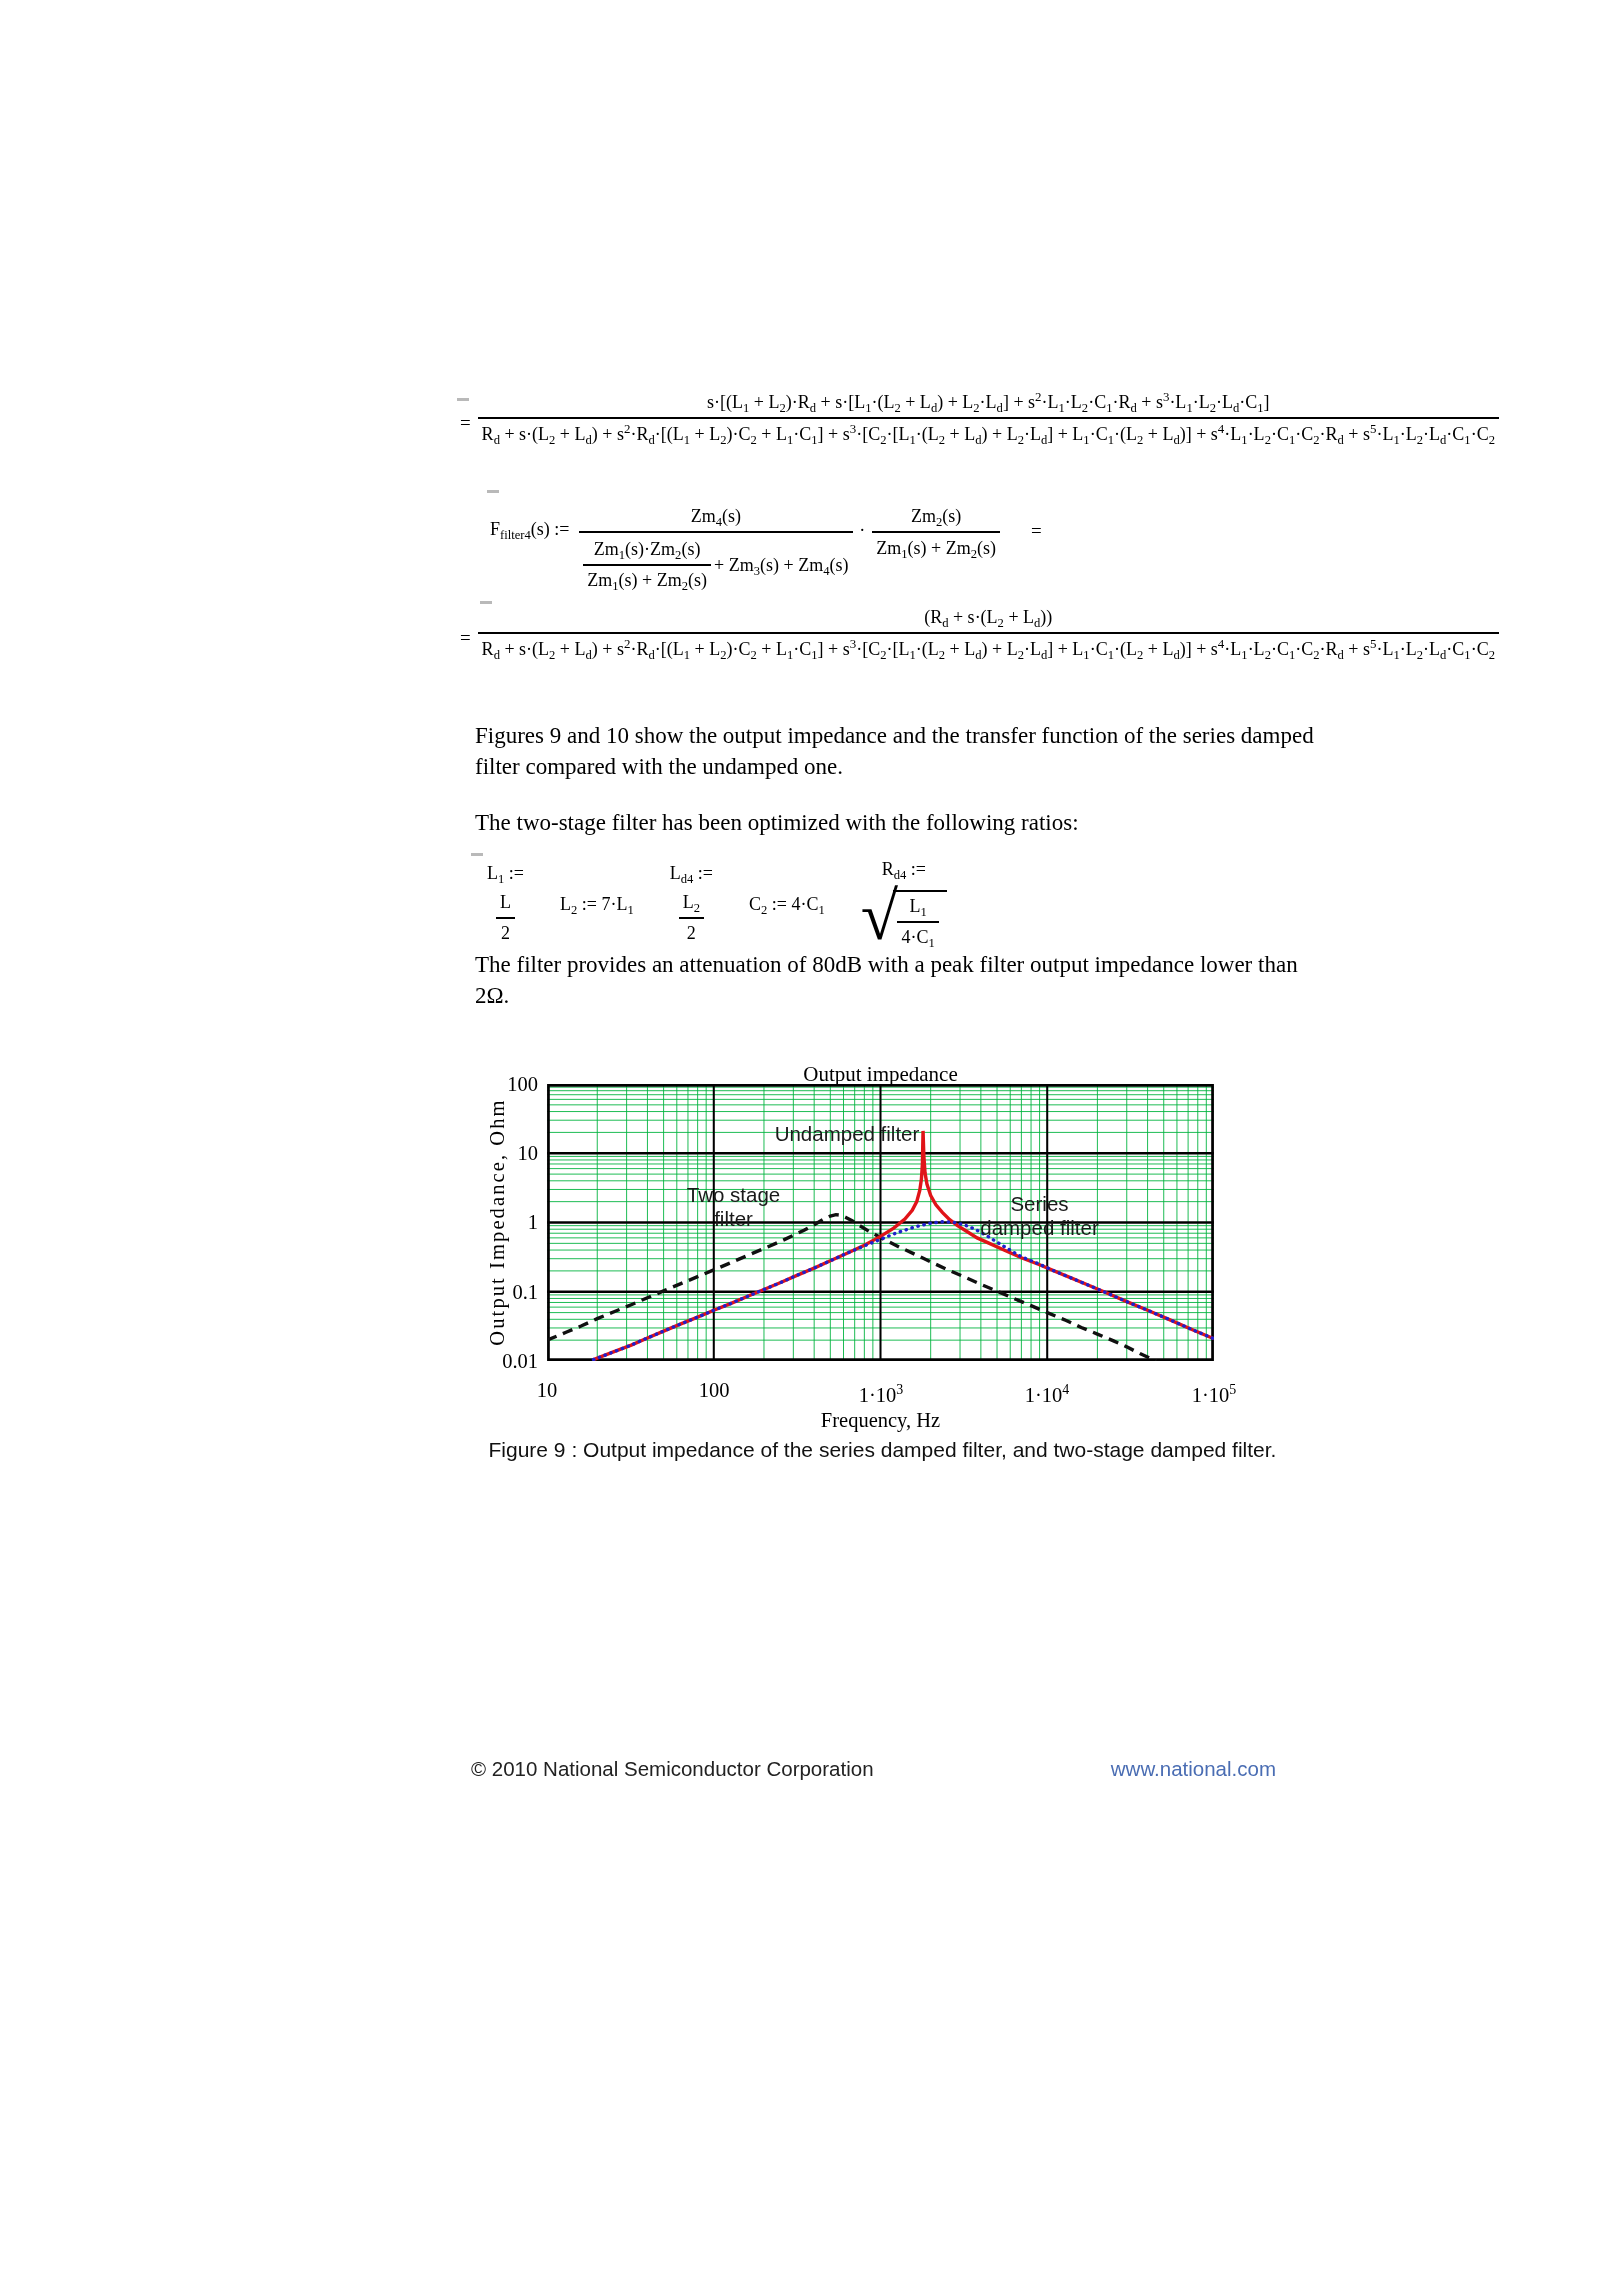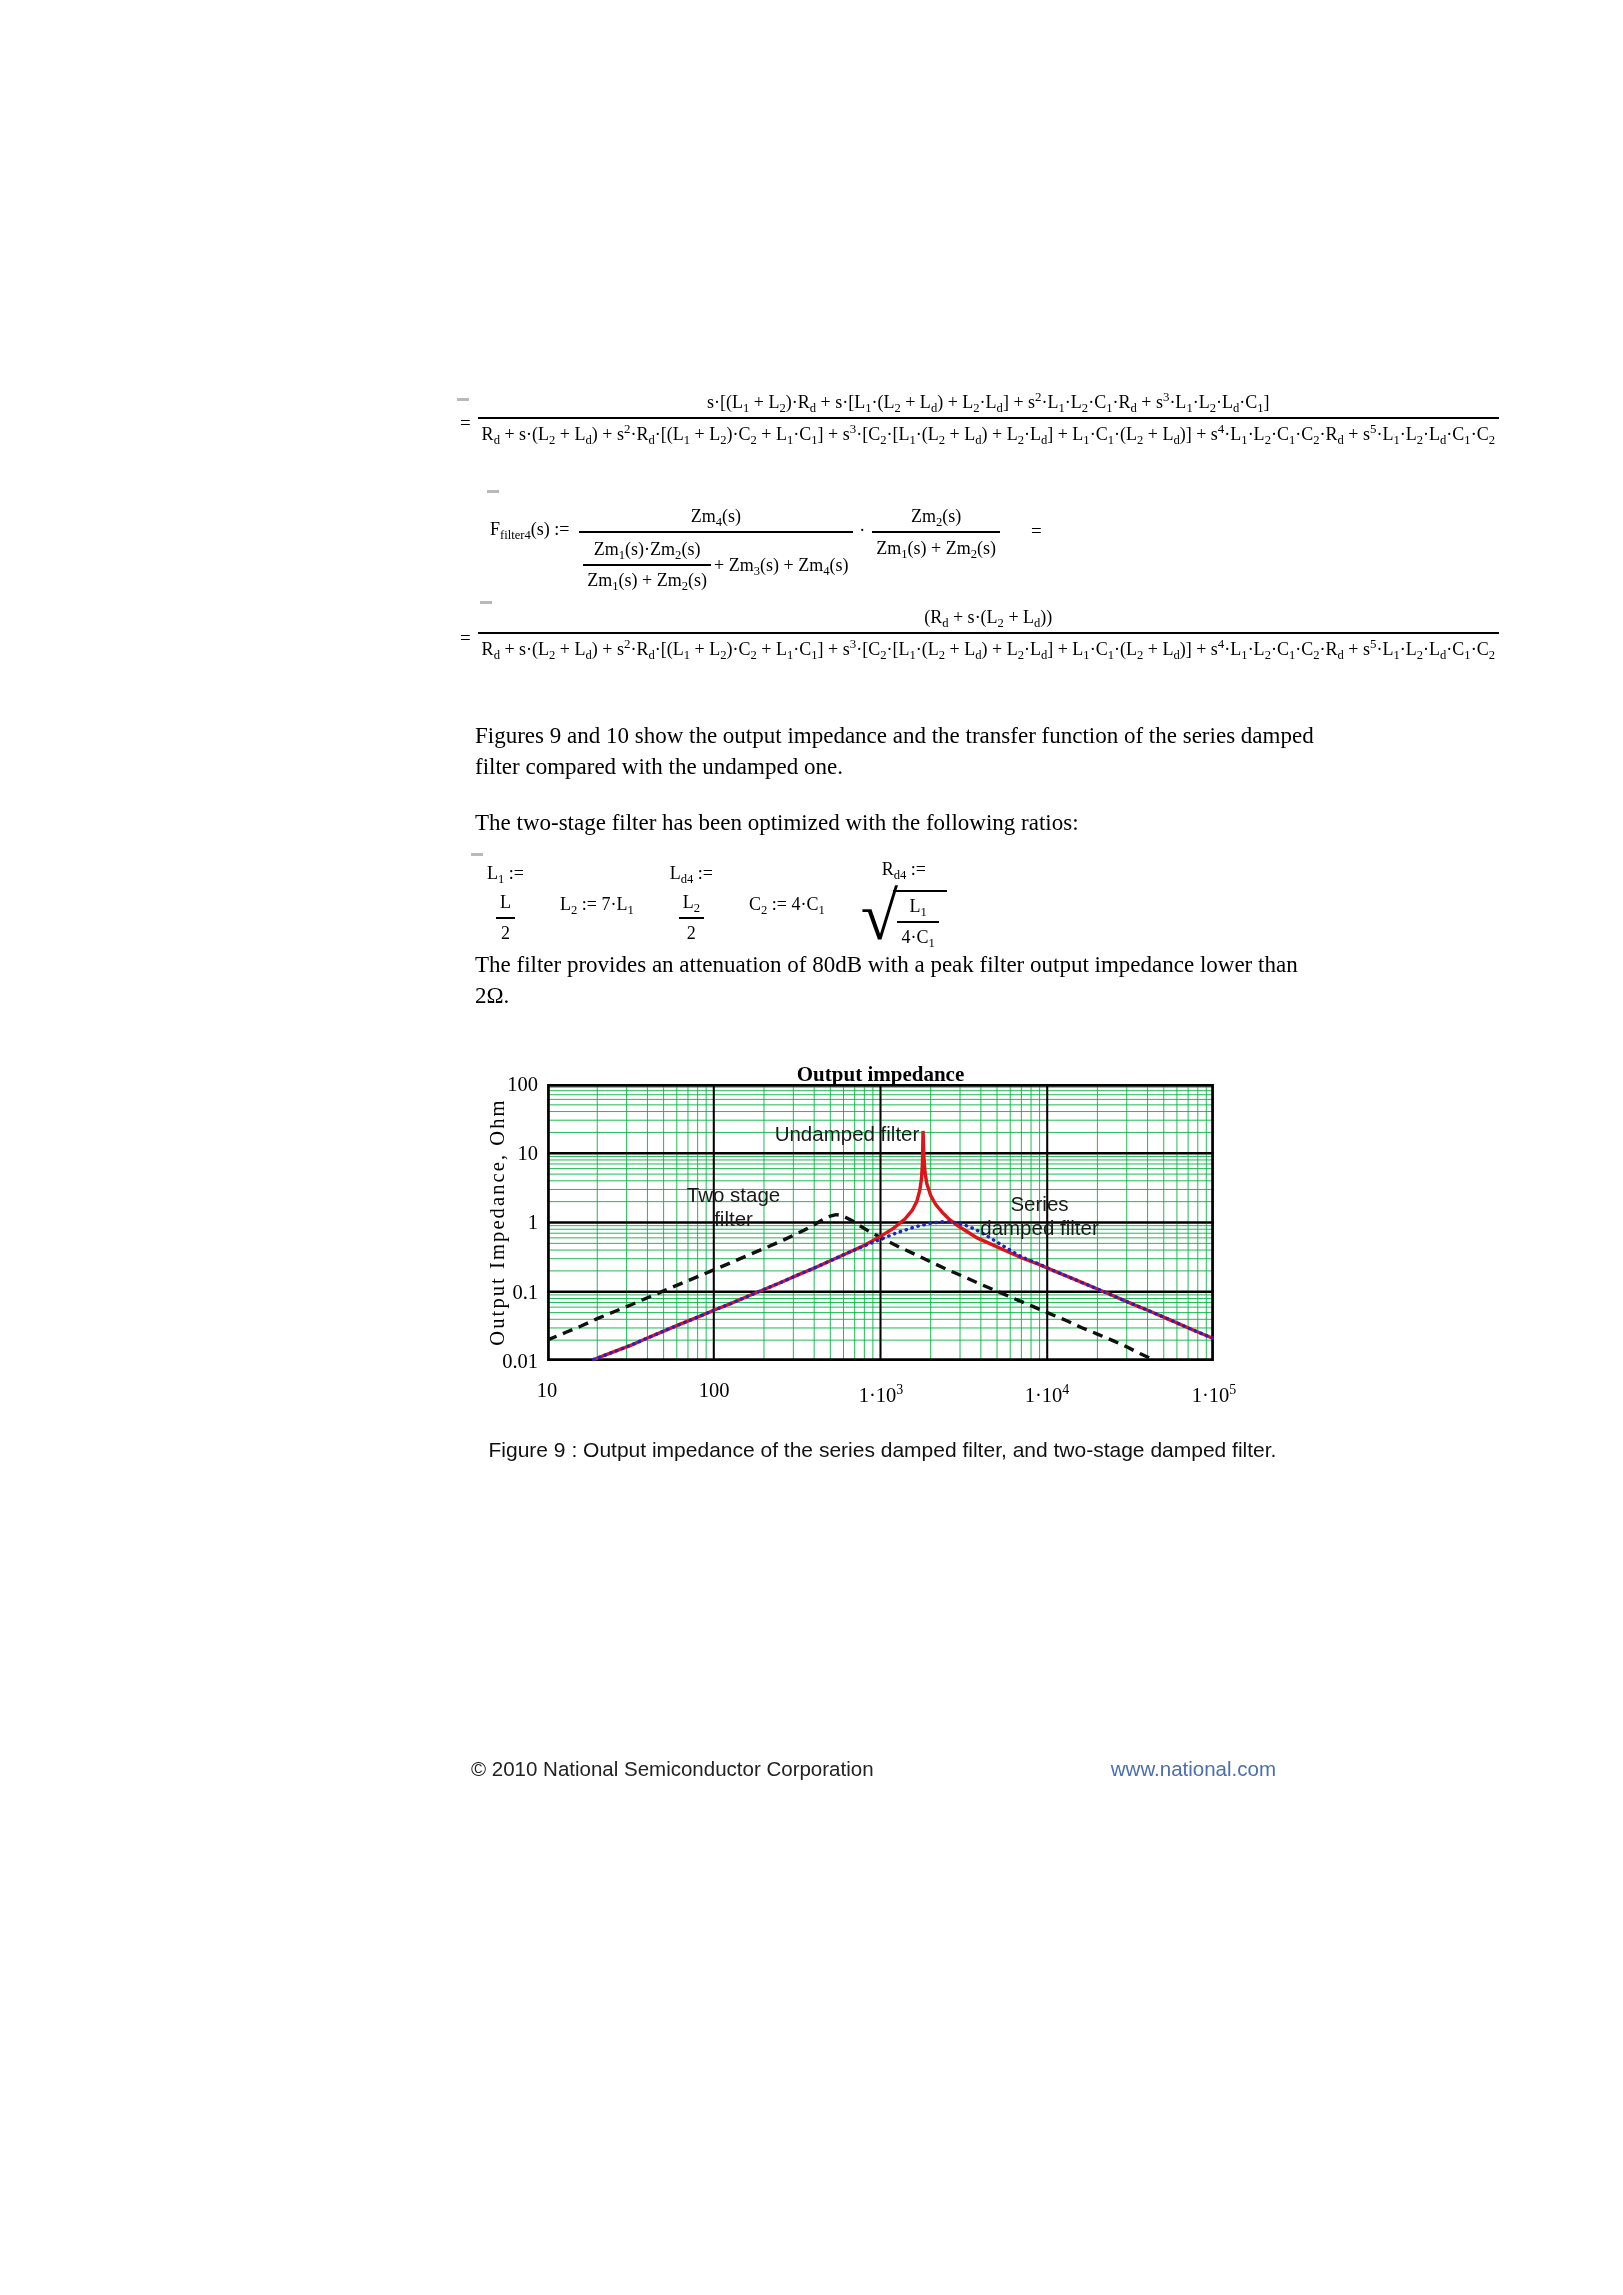--- a/index.html
+++ b/index.html
@@ -37,21 +37,21 @@
   .mark { position:absolute; width:11.6px; height:2.7px; background:#b9b9b9; }
 
   
   .para { position:absolute; left:475px; font-size:23px; line-height:31px; color:#000; }
   .p1 { top:720px; width:848px; }
   .p2 { top:807px; width:889px; }
   .p3 { top:949px; width:852px; }
 
   
   .chart-title { position:absolute; left:547px; top:1062px; width:667px;
-                 text-align:center; font-size:21px;font-weight:bold; }
+                 text-align:center; font-size:21px; }
   #plot { position:absolute; left:547px; top:1084px; }
   .ytick { position:absolute; left:424px; width:114px; text-align:right;
            font-size:20.5px; line-height:24.6px; }
   .xtick { position:absolute; width:116px; text-align:center; font-size:20.5px;
            top:1378px; line-height:24.6px; }
   .xtick sup { font-size:68%; vertical-align:0.55em; }
   .ylab-wrap { position:absolute; left:497px; top:1222px; width:0; height:0; }
   .ylab { position:absolute; transform:translate(-50%,-50%) rotate(-90deg);
           white-space:nowrap; font-size:20.5px; letter-spacing:2.1px; }
   .xlab { position:absolute; left:547px; top:1409px; width:667px; text-align:center;
@@ -253,20 +253,21 @@
       <polyline points="67.9,402.9 97.0,391.8 123.1,381.7 146.8,371.3 170.4,361.3 194.8,351.2 220.1,340.9 243.8,330.8 267.4,321.4 293.5,310.4 317.1,300.4 340.7,290.6 366.9,279.1 390.5,269.1 414.1,258.5 438.6,247.4 463.9,235.7 487.5,222.8 506.8,210.7 523.1,197.5 533.9,184.7 540.5,172.0 544.9,155.7 547.3,139.4 548.8,116.9 549.7,68.6 550.9,105.9 552.6,130.0 555.4,146.2 560.9,163.1 568.5,176.7 577.9,187.7 588.6,198.3 600.2,207.1 613.9,215.7 628.8,225.0 646.7,233.0 668.0,242.8 693.5,254.0 720.1,264.3 741.3,273.3 766.9,283.9 793.5,295.0 819.4,306.0 847.5,318.2 878.0,330.8 911.7,345.2 944.5,359.7 975.0,372.4" fill="none" stroke="#e01318" stroke-width="5"></polyline>
       <polyline points="67.9,402.9 97.0,391.8 123.1,381.7 146.8,371.3 170.4,361.3 194.8,351.2 220.1,340.9 243.8,330.8 267.4,321.4 293.5,310.4 317.1,300.4 340.7,290.6 366.9,279.1 390.5,269.1 414.1,258.5 438.6,247.4 463.9,236.6 487.5,227.2 511.1,217.6 537.3,209.1 560.9,203.4 580.2,201.2 596.5,202.5 610.6,206.2 623.1,211.2 634.3,216.9 646.7,224.2 657.9,231.3 669.9,238.6 682.3,246.2 693.5,252.6 720.1,263.5 741.3,273.3 766.9,283.9 793.5,295.0 819.4,306.0 847.5,318.2 878.0,330.8 911.7,345.2 944.5,359.7 975.0,372.4" fill="none" stroke="#2020cc" stroke-width="5" stroke-dasharray="0.5 8.5" stroke-linecap="round"></polyline>
     </svg>
 
   <div class="xtick" style="left:489px;">10</div>
   <div class="xtick" style="left:656px;">100</div>
   <div class="xtick" style="left:823px;">1·10<sup>3</sup></div>
   <div class="xtick" style="left:989px;">1·10<sup>4</sup></div>
   <div class="xtick" style="left:1156px;">1·10<sup>5</sup></div>
 
+  <div class="xlab">Frequency, Hz</div>
 
   <div class="curve-label lbl-undamped">Undamped filter</div>
   <div class="curve-label lbl-twostage">Two stage
 filter</div>
   <div class="curve-label lbl-series">Series
 damped filter</div>
 
   <div class="caption">Figure 9 : Output impedance of the series damped filter, and two-stage damped filter.</div>
 
   <div class="footer-copy">© 2010 National Semiconductor Corporation</div>

